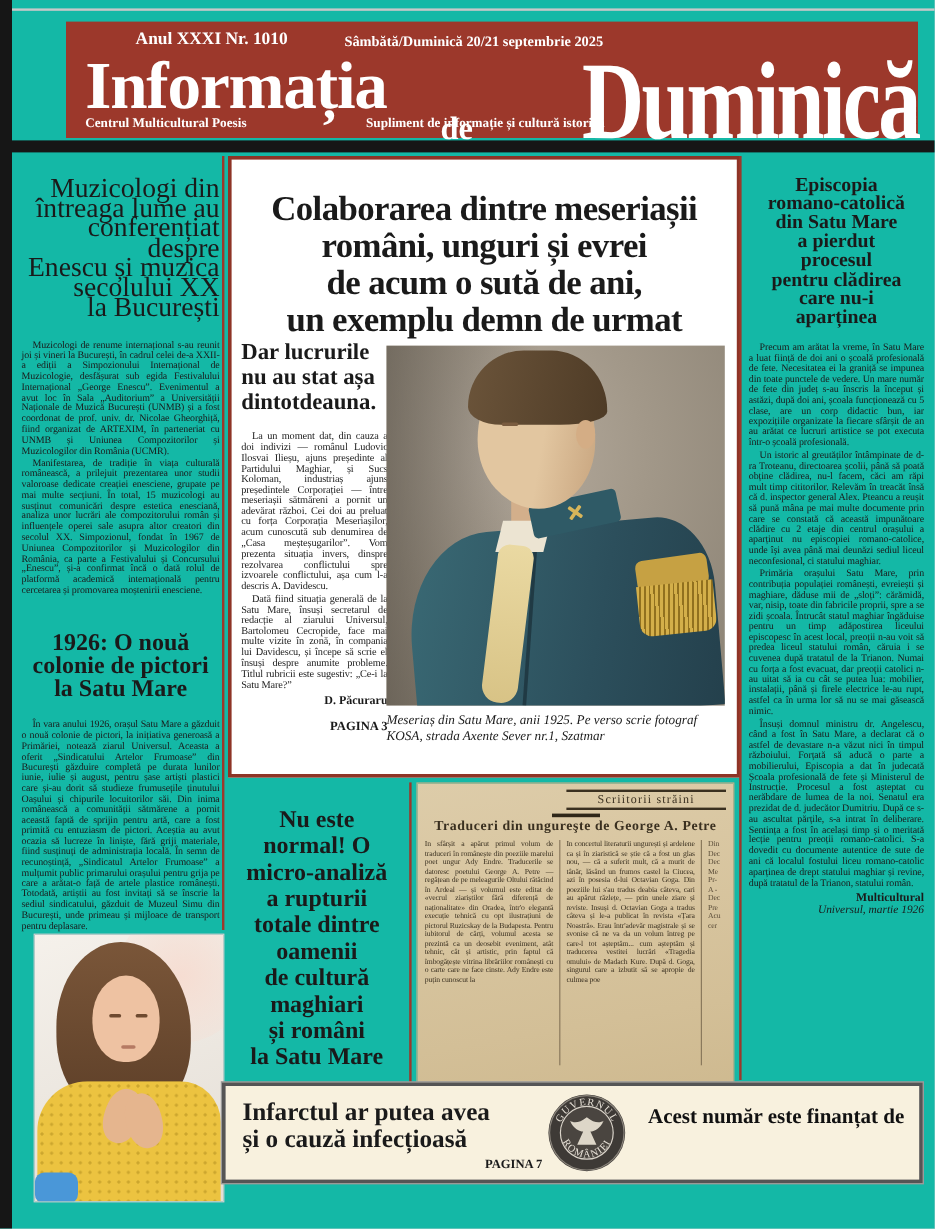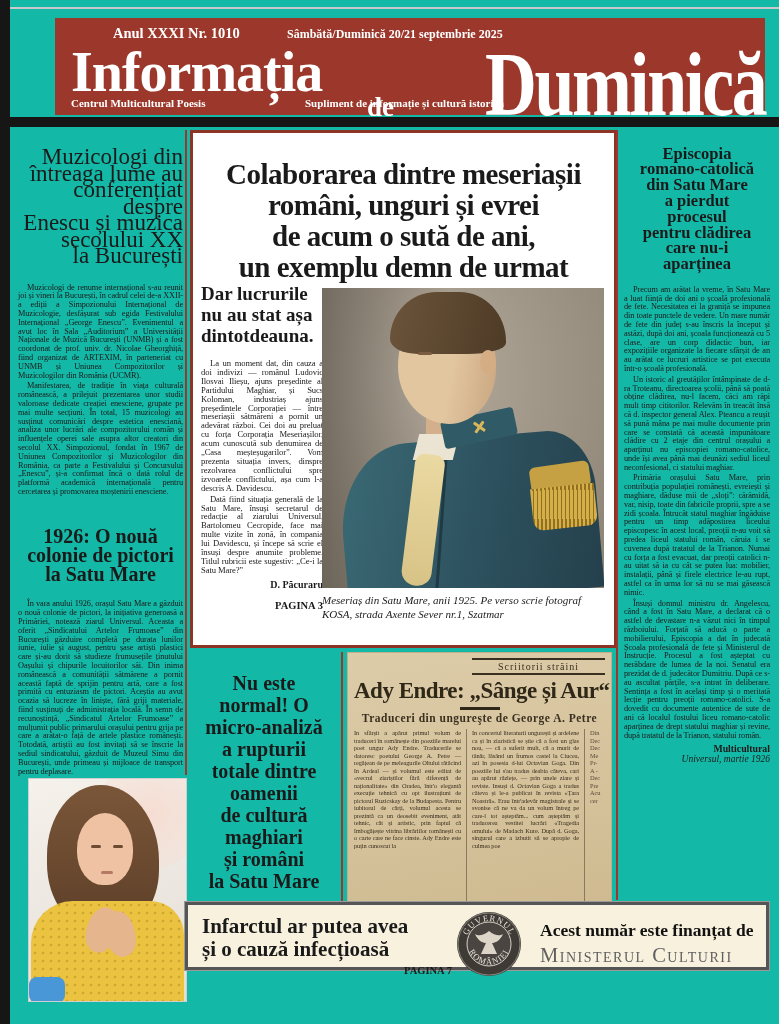--- a/index.html
+++ b/index.html
@@ -85,21 +85,21 @@
   .clip-rubric{margin-left:118px;border-top:2px solid #3a3020;border-bottom:2px solid #3a3020;
         text-align:center;font-weight:normal;font-size:10px;padding:1px 0;letter-spacing:1px;}
   .clip-head{margin-top:3px;text-align:center;font-size:23px;font-weight:bold;letter-spacing:-.5px;white-space:nowrap;color:#2f2718;}
   .clip-rule{width:40px;height:3px;background:#2f2718;margin:3px auto 2px auto;}
   .clip-sub{text-align:center;font-size:11.5px;font-weight:bold;letter-spacing:.5px;}
   .clip-cols{display:flex;margin-top:5px;height:188px;overflow:hidden;}
   .clip-col{flex:1;font-size:6.4px;line-height:7.5px;text-align:justify;letter-spacing:-.1px;}
   .clip-col + .clip-col{border-left:1px solid #8a795c;padding-left:5px;margin-left:5px;}
   .clip-col3{width:15px;flex:none;overflow:hidden;color:#5a4c38;white-space:pre-line;}
   
-  .banner{left:185px;top:902px;width:584px;height:68px;background:#f8f1de;border:3px solid #555;
+  .banner{left:185px;top:902px;width:584px;height:84px;background:#f8f1de;border:3px solid #555;
           box-sizing:border-box;box-shadow:0 0 0 1px #9a9a9a;}
   .bn-head{position:absolute;left:14px;top:10px;font-size:21px;line-height:23px;font-weight:bold;}
   .bn-pag{position:absolute;left:14px;top:60px;width:276px;text-align:right;font-weight:bold;font-size:10.5px;padding-right:26px;box-sizing:border-box;}
   .bn-seal{position:absolute;left:268px;top:6px;width:66px;height:66px;}
   .bn-fund{position:absolute;left:352px;top:15px;width:226px;}
   .bn-f1{font-size:17.5px;font-weight:bold;color:#111;}
   .bn-f2{margin-top:3px;font-size:20.5px;letter-spacing:1.5px;color:#5f5f5f;font-variant:small-caps;}
   
   .wphoto{left:28px;top:778px;width:157px;height:222px;overflow:hidden;border:1px solid #cfcfcf;
           background:linear-gradient(160deg,#f5f1eb,#e4ded6);}
@@ -231,21 +231,20 @@
 maghiari
 și români
 la Satu Mare</h2>
     <div class="tz-pag">PAGINA 2</div>
   </section>
 
   <div class="abs rule-v" style="left:341px;top:652px;height:277px;"></div>
 
   <section class="abs clip">
     <div class="clip-rubric">Scriitorii străini</div>
-    <div class="clip-head">Ady Endre: „Sânge și Aur“</div>
     <div class="clip-rule"></div>
     <div class="clip-sub">Traduceri din ungureşte de George A. Petre</div>
     <div class="clip-cols">
       <div class="clip-col">In sfârșit a apărut primul volum de traduceri în românește din poeziile marelui poet ungur Ady Endre. Traducerile se datoresc poetului George A. Petre — regățean de pe meleagurile Oltului rătăcind în Ardeal — și volumul este editat de «vecrul ziariștilor fără diferență de naționalitate» din Oradea, într'o elegantă execuție tehnică cu opt ilustrațiuni de pictorul Ruzicskay de la Budapesta. Pentru iubitorul de cărți, volumul acesta se prezintă ca un deosebit eveniment, atât tehnic, cât și artistic, prin faptul că îmbogățește vitrina librăriilor românești cu o carte care ne face cinste. Ady Endre este puțin cunoscut la</div>
       <div class="clip-col">In concertul literaturii ungurești și ardelene ca și în ziaristică se știe că a fost un glas nou, — că a suferit mult, că a murit de tânăr, lăsând un frumos castel la Ciucea, azi în posesia d-lui Octavian Goga. Din poeziile lui s'au tradus deabia câteva, cari au apărut răzlețe, — prin unele ziare și reviste. Insuși d. Octavian Goga a tradus câteva și le-a publicat în revista «Țara Noastră». Erau într'adevăr magistrale și se svonise că ne va da un volum întreg pe care-l tot așteptăm... cum așteptăm și traducerea vestitei lucrări «Tragedia omului» de Madach Kure. După d. Goga, singurul care a izbutit să se apropie de culmea poe</div>
       <div class="clip-col clip-col3">Din
 Dec
 Dec
 Me
 Pr-
@@ -284,17 +283,16 @@
         </text>
         <path id="sealBot" d="M 12,38 A 22,22 0 0 0 54,38" fill="none"></path>
         <text font-size="8.5" font-family="Liberation Serif, serif" fill="#e8e2d8" letter-spacing="1">
           <textPath href="#sealBot" xlink:href="#sealBot" startOffset="50%" text-anchor="middle">ROMÂNIEI</textPath>
         </text>
         <path d="M33 20 c-6 5 -11 5 -14 3 c3 7 8 9 11 9 l-5 11 h16 l-5 -11 c3 0 8 -2 11 -9 c-3 2 -8 2 -14 -3 z" fill="#ddd6c8"></path>
       </svg>
     </div>
     <div class="bn-fund">
       <div class="bn-f1">Acest număr este finanțat de</div>
-      <div class="bn-f2">Ministerul Culturii</div>
     </div>
   </section>
 
 </div>
 
 </body></html>

